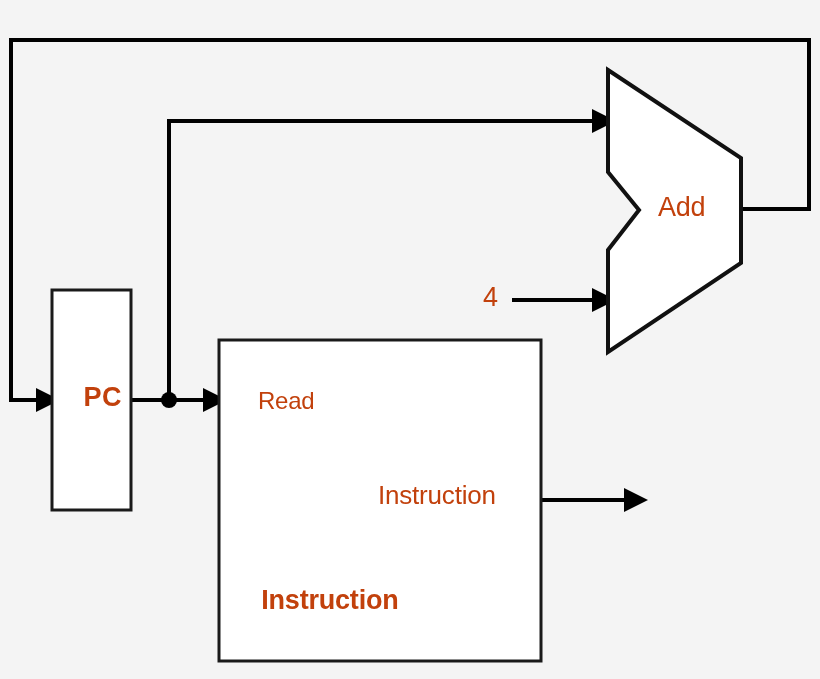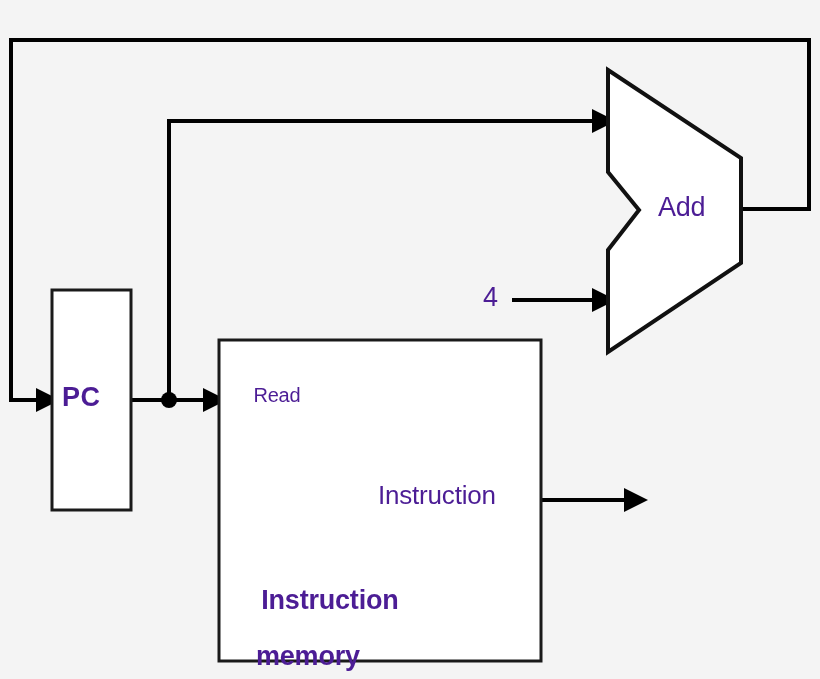--- a/index.html
+++ b/index.html
@@ -46,46 +46,46 @@
   .junction-dot {
     fill: #000000;
     stroke: none;
   }
   .arrow-head {
     fill: #000000;
     stroke: none;
   }
   .lbl {
     position: absolute;
-    color: #4c1d95;
+    color: #c2410c;
     white-space: pre;
     line-height: 1.04;
     letter-spacing: -0.2px;
   }
   .lbl-regular { font-weight: 400; }
   .lbl-bold    { font-weight: 700; }
 
   #label-pc {
     left: 62px;  top: 383px;
     width: 60px;
-    text-align: left;
+    text-align: right;
     font-size: 27px;
     letter-spacing: 0.5px;
   }
   #label-add {
     left: 658px; top: 193px;
     font-size: 27px;
   }
   #label-four {
     left: 483px; top: 283px;
     font-size: 27px;
   }
   #label-read-address {
     left: 232px; top: 364px;
-    font-size: 20px;
+    font-size: 24px;
   }
   #label-instruction-out {
     left: 378px; top: 482px;
     font-size: 26px;
   }
   #label-instruction-memory {
     left: 232px; top: 558px;
     font-size: 27px;
   }
   #label-instruction-memory .mem-line2 {
@@ -132,16 +132,15 @@
   <div class="lbl lbl-regular" id="label-four">4</div>
 
   <div class="lbl lbl-regular" id="label-read-address">
     <span>Read</span><br>
   </div>
 
   <div class="lbl lbl-regular" id="label-instruction-out">Instruction</div>
 
   <div class="lbl lbl-bold" id="label-instruction-memory">
     <span>Instruction</span>
-    <span class="mem-line2">memory</span>
   </div>
 
 </div>
 
 </body></html>

